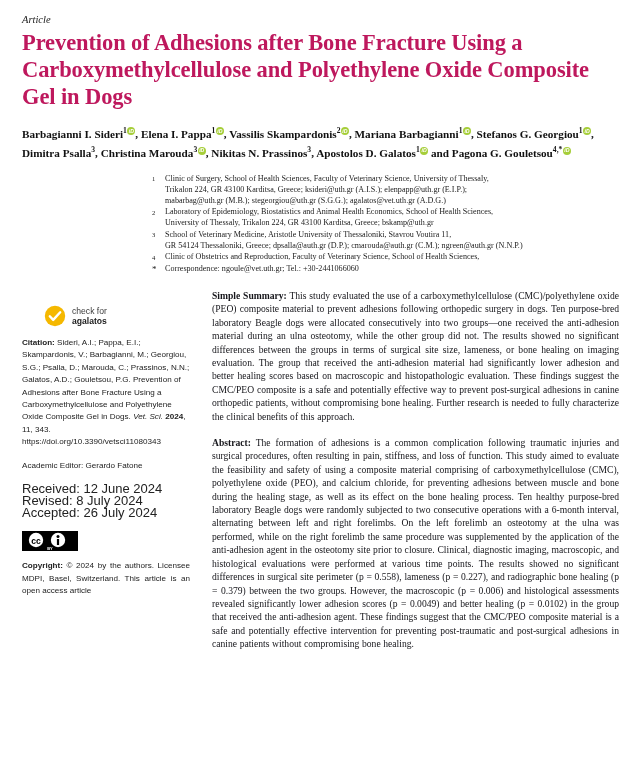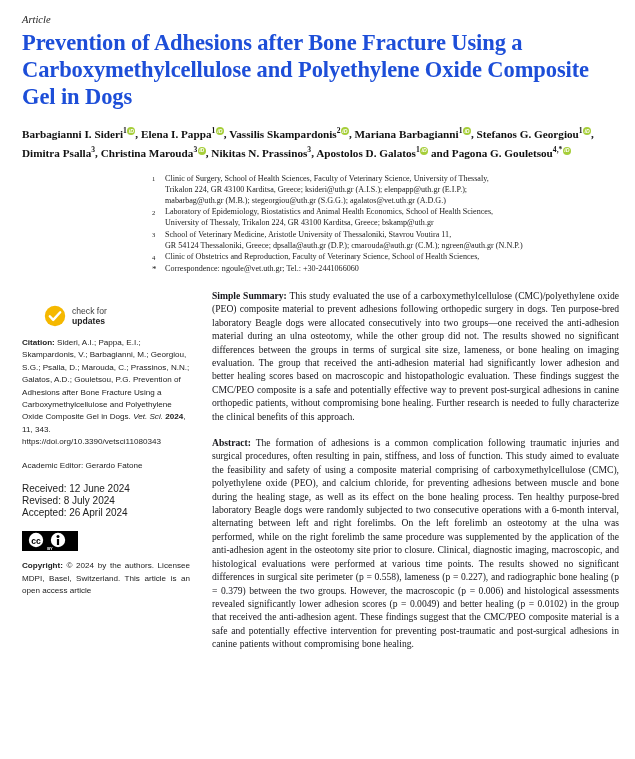--- a/index.html
+++ b/index.html
@@ -78,21 +78,21 @@
     font-style: italic;
     font-size: 10.5px;
     color: #1a1a1a;
   }
   .title {
     margin: 4px 22px 0 22px;
     font-size: 22.5px;
     line-height: 27px;
     font-weight: bold;
     letter-spacing: -0.1px;
-    color: #1d4ed8;
+    color: #be185d;
   }
 
   
   .authors {
     margin: 13px 18px 0 22px;
     font-size: 11.2px;
     line-height: 15.6px;
     font-weight: bold;
     color: #111;
   }
@@ -191,21 +191,21 @@
   .citation b { font-weight: bold; }
   .citation i { font-style: italic; }
 
   .meta-block {
     font-size: 8.1px;
     line-height: 12.4px;
     color: #222;
     margin-top: 11px;
   }
   .dates-block {
-    font-size: 10px;
+    font-size: 13px;
     line-height: 12.1px;
     color: #222;
     margin-top: 11px;
   }
 
   .cc-badge {
     margin-top: 12px;
     width: 56px;
     height: 20px;
   }
@@ -306,32 +306,32 @@
 
       <div class="check-updates">
         <div class="check-circle">
           <svg width="22" height="22" viewBox="0 0 22 22" aria-hidden="true">
             <circle cx="11" cy="11" r="10.2" fill="#f5b800"></circle>
             <path d="M5.8 11.3 l3.4 3.6 l7.0 -7.6" fill="none" stroke="#ffffff" stroke-width="2.4" stroke-linecap="round" stroke-linejoin="round"></path>
           </svg>
         </div>
         <div class="check-text">
           <div>check for</div>
-          <div class="bold">updates</div>
+          <div class="bold">agalatos</div>
         </div>
       </div>
 
       <div class="citation"><b>Citation:</b><span> Sideri, A.I.; Pappa, E.I.; Skampardonis, V.; Barbagianni, M.; Georgiou, S.G.; Psalla, D.; Marouda, C.; Prassinos, N.N.; Galatos, A.D.; Gouletsou, P.G. Prevention of Adhesions after Bone Fracture Using a Carboxymethylcellulose and Polyethylene Oxide Composite Gel in Dogs. </span><i>Vet. Sci.</i> <b>2024</b><span>, 11, 343. </span> <span>https://doi.org/10.3390/vetsci11080343</span></div>
 
       <div class="meta-block">Academic Editor: Gerardo Fatone</div>
 
       <div class="dates-block">
         <div>Received: 12 June 2024</div>
         <div>Revised: 8 July 2024</div>
-        <div>Accepted: 26 April 2024</div>
+        <div>Accepted: 26 July 2024</div>
       </div>
 
       <div class="cc-badge">
         <svg width="56" height="20" viewBox="0 0 56 20" aria-hidden="true">
           <rect x="0" y="0" width="56" height="20" fill="#000000"></rect>
           <circle cx="14" cy="9" r="7.2" fill="#ffffff"></circle>
           <text x="14" y="12.6" font-family="Liberation Sans, sans-serif" font-size="8.6" font-weight="bold" fill="#000" text-anchor="middle">cc</text>
           <circle cx="36" cy="9" r="7.2" fill="#ffffff"></circle>
           <circle cx="36" cy="5.6" r="1.5" fill="#000"></circle>
           <rect x="34.9" y="8" width="2.2" height="6" fill="#000"></rect>

